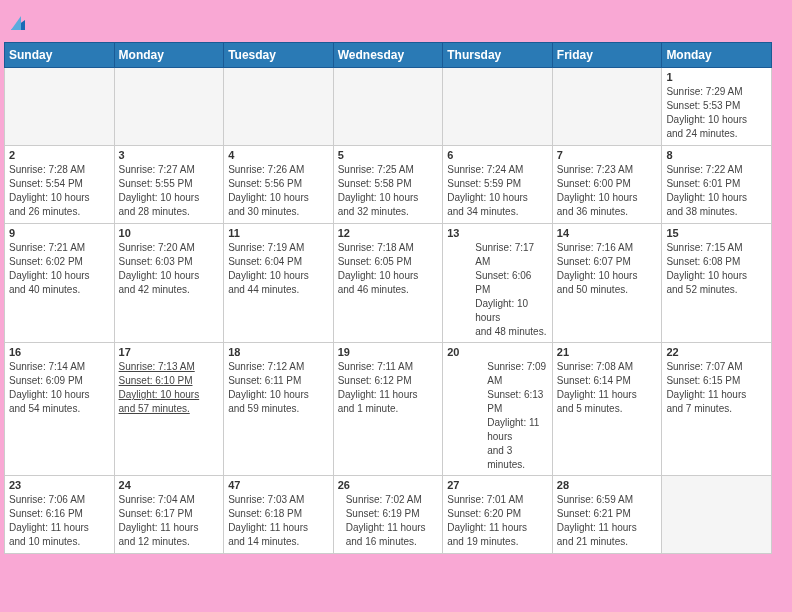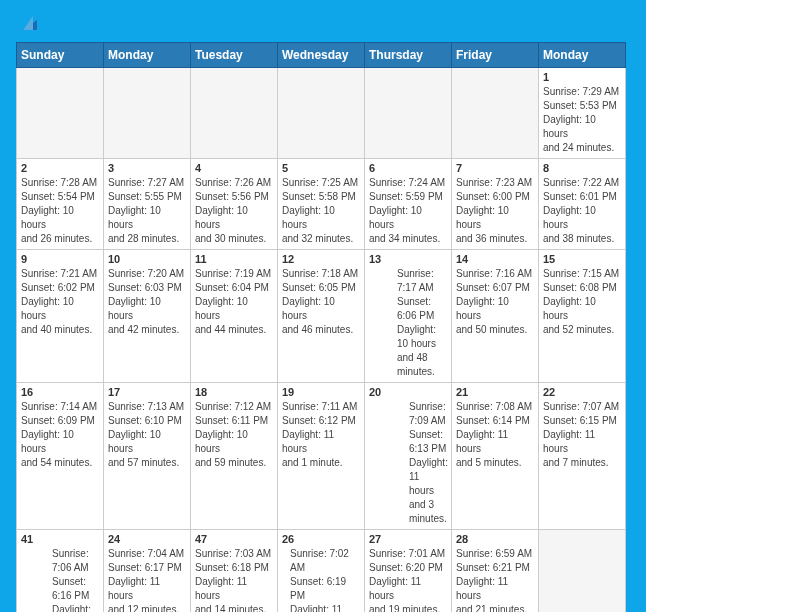--- a/index.html
+++ b/index.html
@@ -4,24 +4,24 @@
   <style>
     * { margin: 0; padding: 0; box-sizing: border-box; }
     body {
       font-family: Arial, sans-serif;
       background: #fff;
       width: 792px;
       height: 612px;
       overflow: hidden;
     }
     .page {
-      width: 646px;
+      width: 792px;
       height: 612px;
-      background: #0ea5e9;
-      padding: 16px 20px 10px 16px;
+      background: #f9a8d4;
+      padding: 16px 20px 10px 4px;
     }
     .header {
       display: flex;
       align-items: flex-start;
       justify-content: space-between;
       margin-bottom: 8px;
     }
     .logo {
       display: flex;
       align-items: center;
@@ -236,21 +236,21 @@
         <tr>
           <td>
             <span class="day-number">16</span>
             <div class="day-info" style="white-space: pre-line;">Sunrise: 7:14 AM
 Sunset: 6:09 PM
 Daylight: 10 hours
 and 54 minutes.</div>
           </td>
           <td>
             <span class="day-number">17</span>
-            <div class="day-info" style="white-space: pre-line;">Sunrise: 7:13 AM
+            <div class="day-info" style="white-space: pre-line; text-decoration: underline;">Sunrise: 7:13 AM
 Sunset: 6:10 PM
 Daylight: 10 hours
 and 57 minutes.</div>
           </td>
           <td>
             <span class="day-number">18</span>
             <div class="day-info" style="white-space: pre-line;">Sunrise: 7:12 AM
 Sunset: 6:11 PM
 Daylight: 10 hours
 and 59 minutes.</div>
@@ -279,22 +279,22 @@
           <td>
             <span class="day-number">22</span>
             <div class="day-info" style="white-space: pre-line;">Sunrise: 7:07 AM
 Sunset: 6:15 PM
 Daylight: 11 hours
 and 7 minutes.</div>
           </td>
         </tr>
         <tr>
           <td>
-            <span class="day-number">41</span>
-            <div class="day-info" style="white-space: pre-line; margin-left: 31px;">Sunrise: 7:06 AM
+            <span class="day-number">23</span>
+            <div class="day-info" style="white-space: pre-line;">Sunrise: 7:06 AM
 Sunset: 6:16 PM
 Daylight: 11 hours
 and 10 minutes.</div>
           </td>
           <td>
             <span class="day-number">24</span>
             <div class="day-info" style="white-space: pre-line;">Sunrise: 7:04 AM
 Sunset: 6:17 PM
 Daylight: 11 hours
 and 12 minutes.</div>

